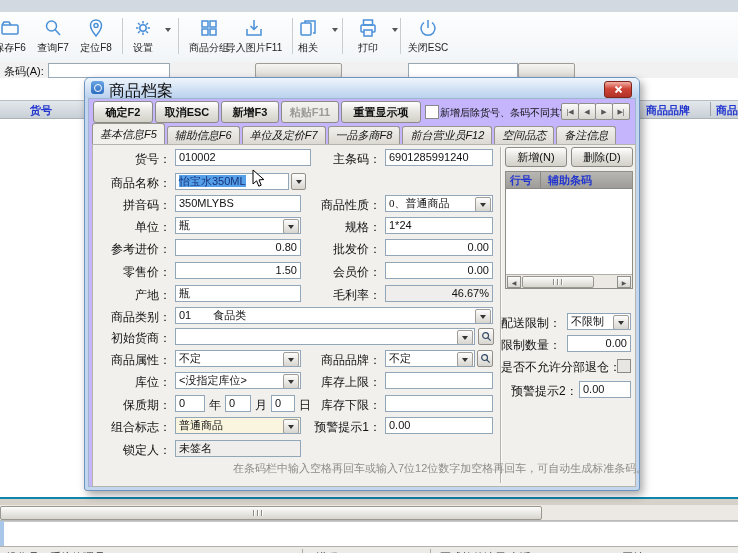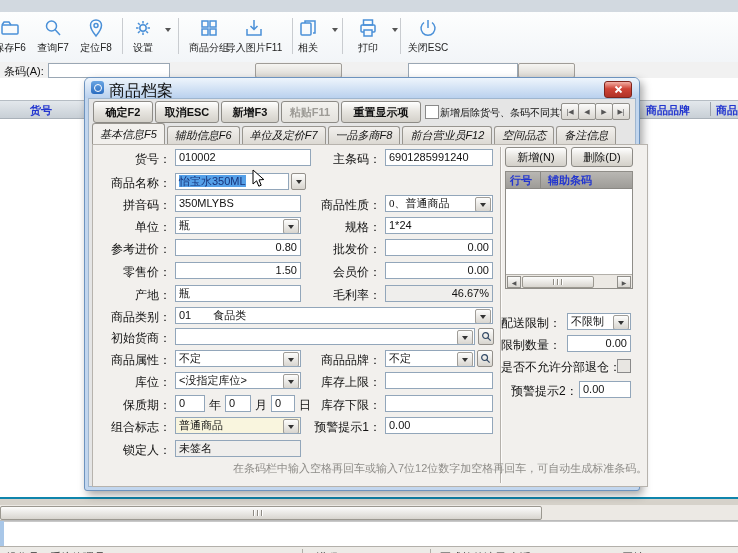--- a/index.html
+++ b/index.html
@@ -34,30 +34,30 @@
   .statusbar{left:0;top:546px;width:738px;height:18px;background:#edebe7;border-top:1px solid #b3b0aa;}
   .statusbar span{position:absolute;top:3px;font-size:11px;color:#333;white-space:nowrap;}
   .ssep{position:absolute;top:2px;width:1px;height:14px;background:#b0ada7;}
   
   .dialog{left:84px;top:77px;width:554px;height:412px;background:#c2d6ee;border:1px solid #6d93be;border-radius:6px 6px 3px 3px;box-shadow:3px 4px 8px rgba(0,0,0,.35);}
   .dlg-title{position:absolute;left:0;top:0;right:0;height:20px;background:linear-gradient(#eef5fc,#bad1ee);border-radius:5px 5px 0 0;}
   .dlg-icon{position:absolute;left:6px;top:3px;width:13px;height:13px;border-radius:3px;background:linear-gradient(#6aa6e4,#2a6cc0);display:flex;align-items:center;justify-content:center;}
   .dlg-icon i{display:block;width:6px;height:6px;border:1.5px solid #fff;border-radius:50%;}
   .dlg-titletext{position:absolute;left:24px;top:3px;font-size:16px;color:#101010;}
   .dlg-close{position:absolute;right:7px;top:3px;width:26px;height:15px;background:linear-gradient(#f3b0a6,#cf4437 45%,#b03227);border:1px solid #7e241c;border-radius:3px;display:flex;align-items:center;justify-content:center;cursor:pointer;}
-  .dlg-body{position:absolute;left:3px;right:3px;top:20px;bottom:3px;background:#e5e5e5;border:1px solid #9fb6cf;}
+  .dlg-body{position:absolute;left:3px;right:3px;top:20px;bottom:3px;background:#c4b5fd;border:1px solid #9fb6cf;}
   .btn{position:absolute;top:2px;height:20px;background:linear-gradient(#ffffff,#e8e6e1 45%,#d3d0c9);border:1px solid #8d8b86;border-radius:3px;font-size:11px;font-weight:bold;color:#111;display:flex;align-items:center;justify-content:center;cursor:pointer;white-space:nowrap;}
   .btn.disabled{color:#9d9b96;font-weight:bold;background:linear-gradient(#f4f3f0,#e3e1dc);cursor:default;}
   .navbtn{position:absolute;top:4px;width:16px;height:15px;background:linear-gradient(#fbfbfa,#d9d6d0);border:1px solid #918f8a;border-radius:2px;font-size:7px;color:#555;display:flex;align-items:center;justify-content:center;cursor:pointer;}
   .cbx{position:absolute;width:12px;height:12px;background:#fff;border:1px solid #8a8a8a;cursor:pointer;}
   .cbxlabel{position:absolute;font-size:10px;color:#111;white-space:nowrap;}
   .tabsrow{position:absolute;left:3px;top:25px;height:20px;display:flex;align-items:flex-end;font-style:italic;}
   .tab{height:17px;line-height:17px;padding:0 7px;font-size:11px;background:linear-gradient(#f2f0ed,#dcd9d3);border:1px solid #98958f;border-bottom:none;border-radius:3px 3px 0 0;margin-right:2px;color:#111;cursor:pointer;white-space:nowrap;}
   .tab.active{height:20px;line-height:20px;background:#f2f0ed;font-weight:normal;position:relative;z-index:2;}
-  .page{position:absolute;left:3px;top:45px;width:542px;height:341px;background:#f2f0ed;border:1px solid #b7b3ad;padding-left:12px;}
+  .page{position:absolute;left:3px;top:45px;width:542px;height:341px;background:#f2f0ed;border:1px solid #b7b3ad;}
   .lbl{position:absolute;font-size:12px;color:#111;text-align:right;white-space:nowrap;}
   .fld{position:absolute;height:17px;line-height:15px;box-sizing:border-box;font-size:11px;padding:0 3px;background:#fff;border:1px solid #92a6ba;color:#111;white-space:nowrap;overflow:hidden;}
   .fld.ro{background:#efeeec;}
   .fld.num{text-align:right;}
   .fld.cream{background:#f9f5de;}
   .arrbtn{position:absolute;top:0;width:15px;height:17px;box-sizing:border-box;background:linear-gradient(#fdfdfc,#d8d5cf);border:1px solid #93908b;border-radius:2px;display:flex;align-items:center;justify-content:center;cursor:pointer;}
   .arrbtn .tri{width:0;height:0;border:3px solid transparent;border-top:4px solid #333;margin-top:4px;}
   .inarr{position:absolute;right:1px;top:1px;width:14px;height:13px;background:linear-gradient(#fdfdfc,#d8d5cf);border:1px solid #a09d98;border-radius:2px;display:flex;align-items:center;justify-content:center;cursor:pointer;}
   .inarr .tri{width:0;height:0;border:3px solid transparent;border-top:4px solid #333;margin-top:4px;}
   .magbtn{position:absolute;top:0;width:16px;height:17px;box-sizing:border-box;background:linear-gradient(#fdfdfc,#d8d5cf);border:1px solid #93908b;border-radius:2px;display:flex;align-items:center;justify-content:center;cursor:pointer;}

